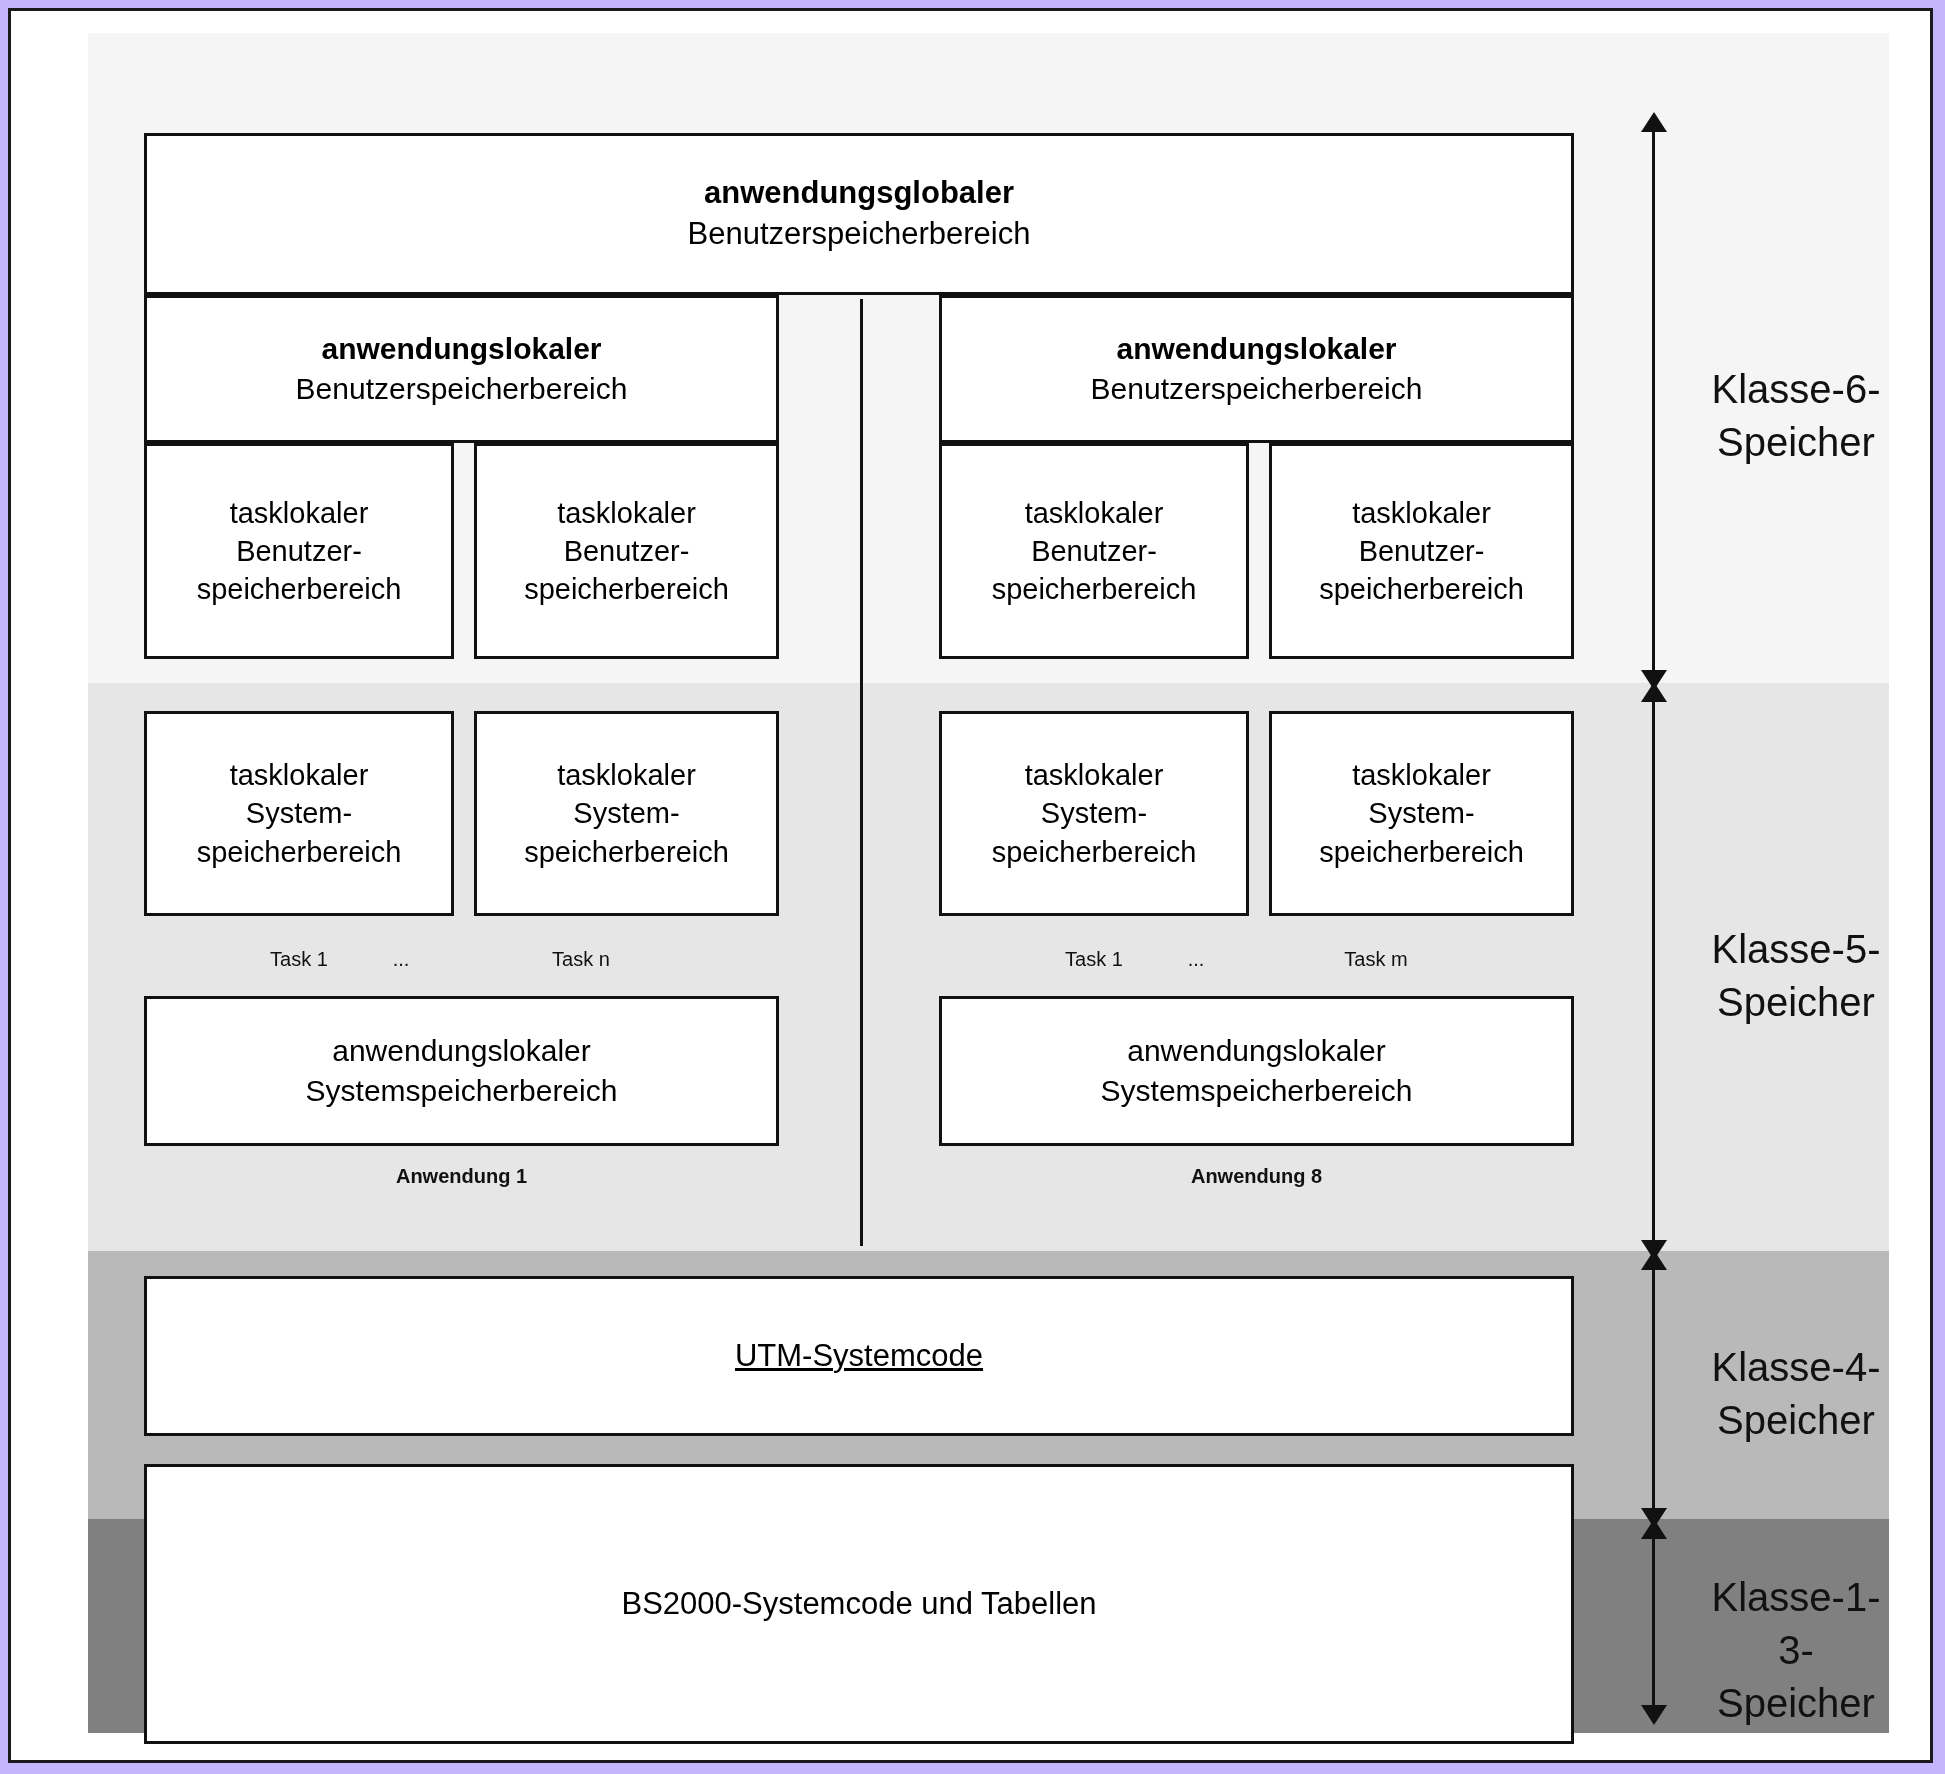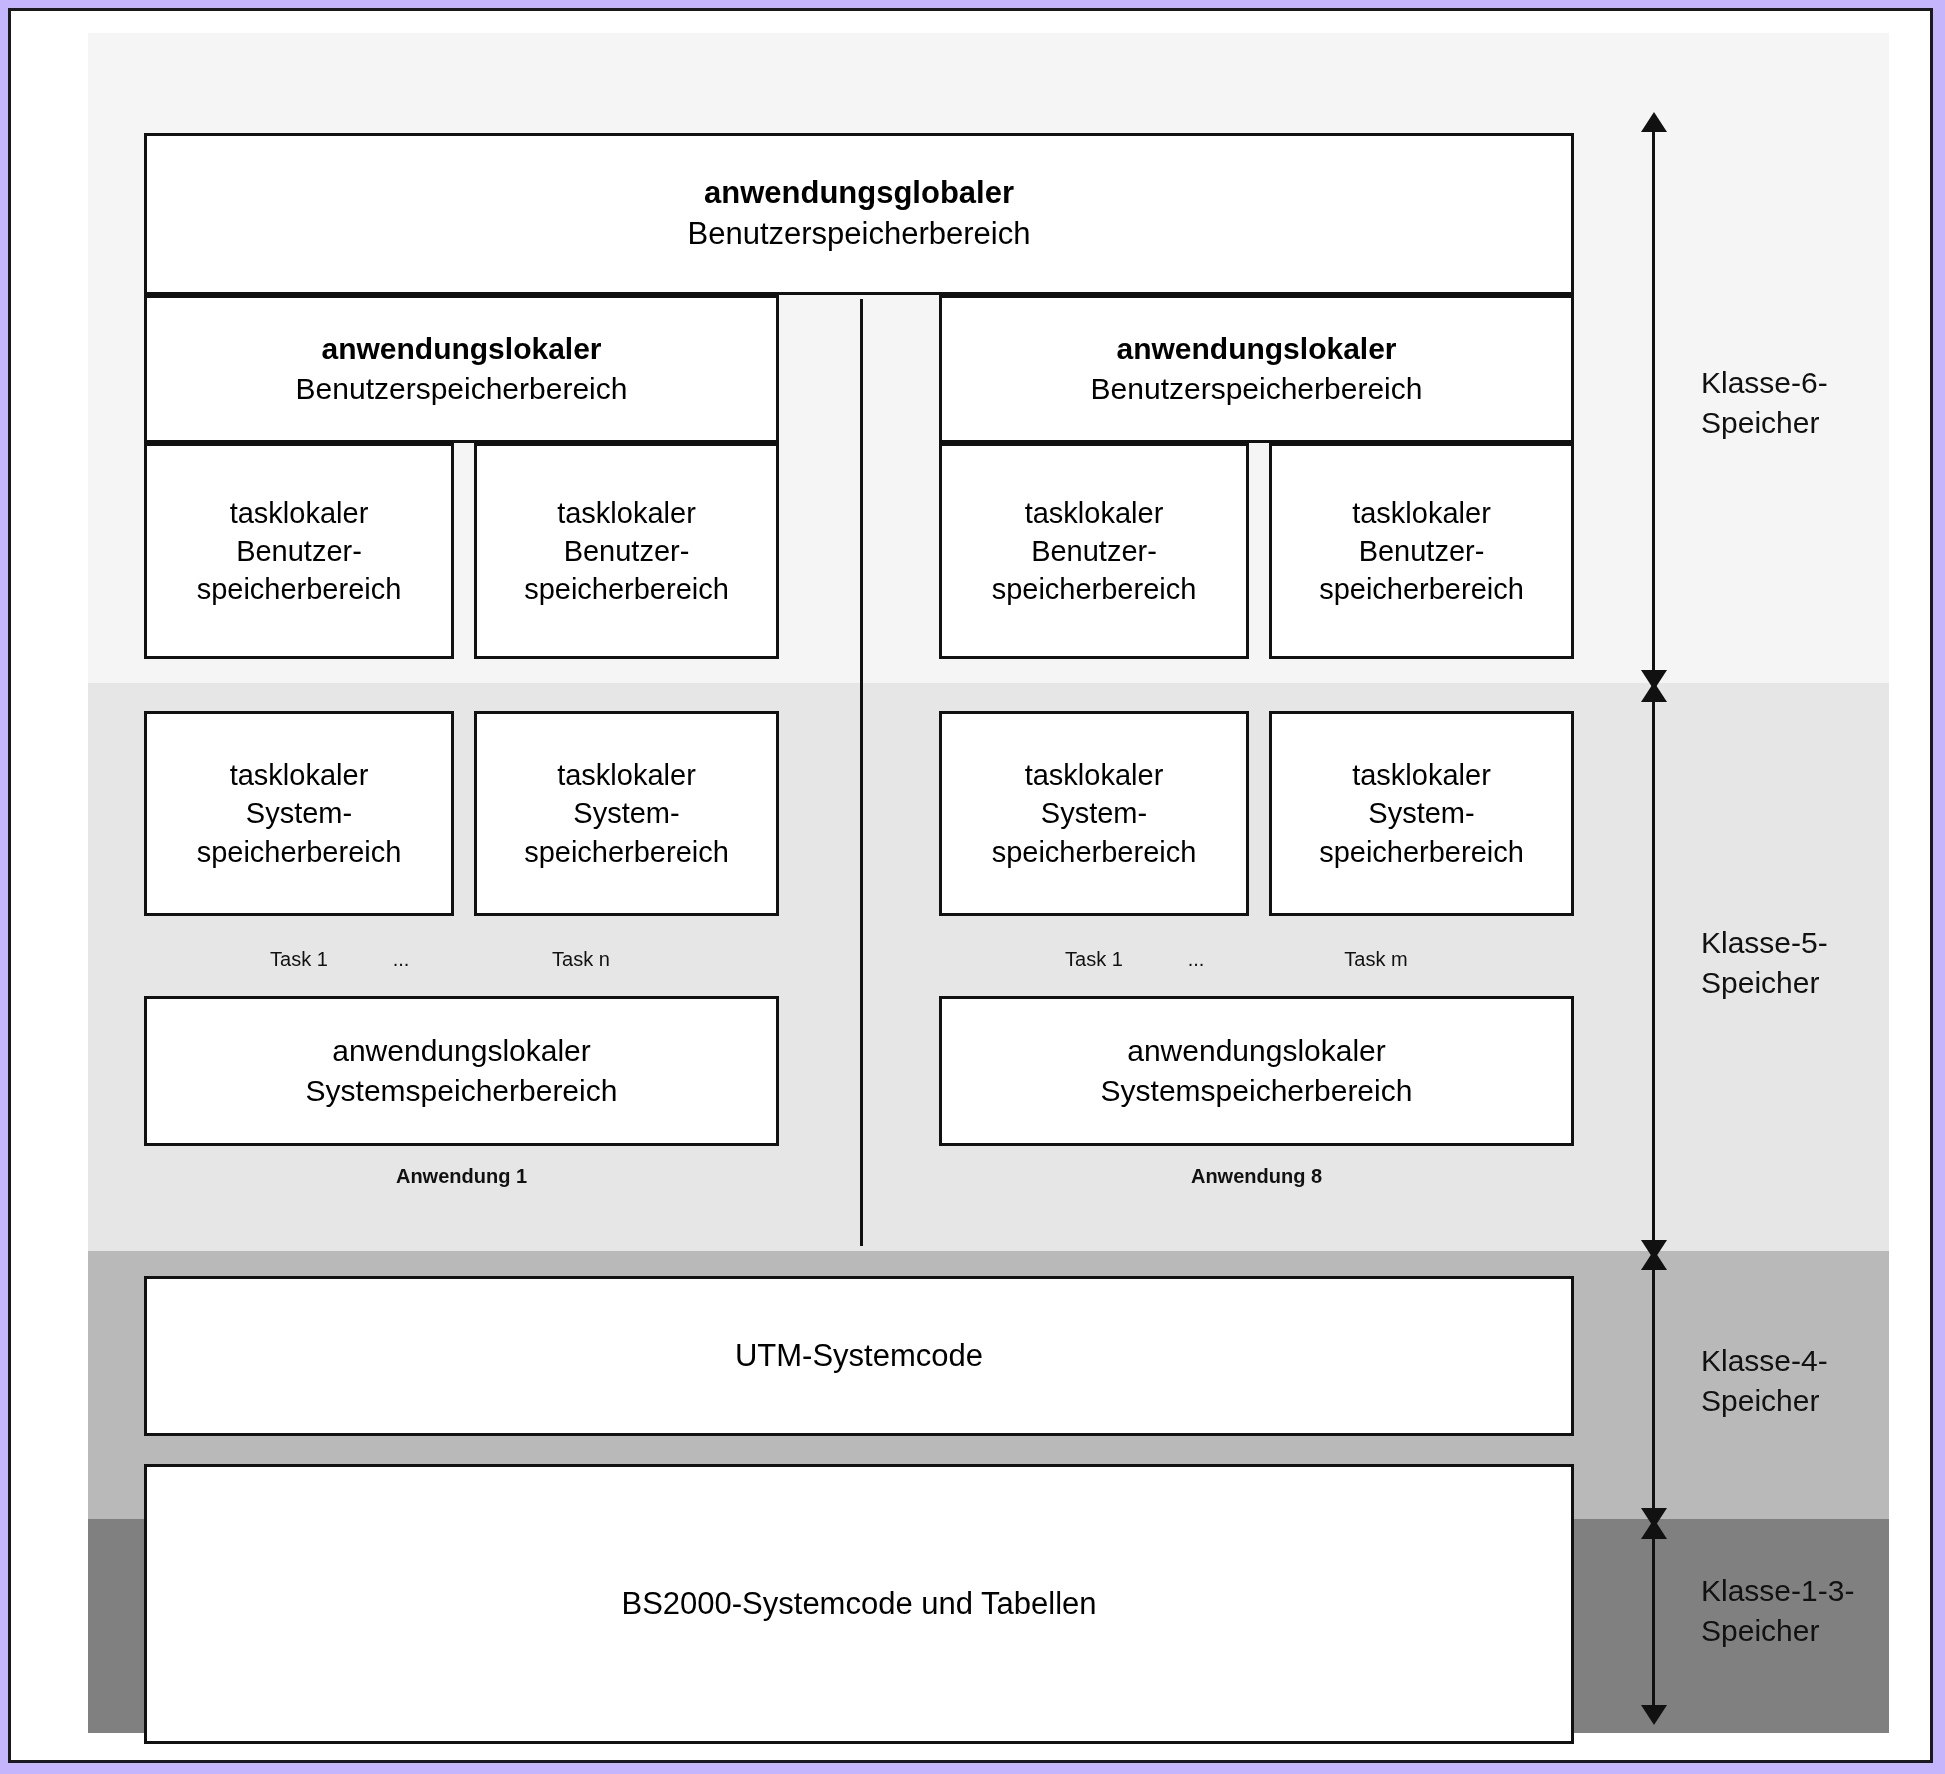--- a/index.html
+++ b/index.html
@@ -93,22 +93,22 @@
     border-left: 13px solid transparent;
     border-right: 13px solid transparent;
   }
   .arrow .head.up   { top: -19px;    border-bottom: 20px solid #111111; }
   .arrow .head.down { bottom: -19px; border-top: 20px solid #111111; }
 
   .klasse-label {
     position: absolute;
     left: 1690px;
     width: 190px;
-    text-align: left;
-    font-size: 30px;
+    text-align: center;
+    font-size: 40px;
     line-height: 1.32;
     color: #111111;
   }
 </style>
 </head>
 <body>
 
 <div id="page">
   <div id="outer-frame">
 
@@ -222,21 +222,21 @@
         <div class="fs-md">anwendungslokaler</div>
         <div class="fs-md">Systemspeicherbereich</div>
       </div>
     </div>
 
     <div class="label bold" style="left:133px; top:1152px; width:635px;">Anwendung 1</div>
     <div class="label bold" style="left:928px; top:1152px; width:635px;">Anwendung 8</div>
 
     <div id="app-divider"></div>
 
-    <div class="box" style="left:133px; top:1265px; width:1430px; height:160px;">
+    <div class="box" style="left:133px; top:1265px; width:1430px; height:160px;text-decoration:underline;">
       <div class="txt fs-lg">UTM-Systemcode</div>
     </div>
 
     <div class="box" style="left:133px; top:1453px; width:1430px; height:280px;">
       <div class="txt fs-lg">BS2000-Systemcode und Tabellen</div>
     </div>
 
     <div class="arrow" style="top:120px; height:540px;">
       <span class="head up"></span>
       <span class="head down"></span>

